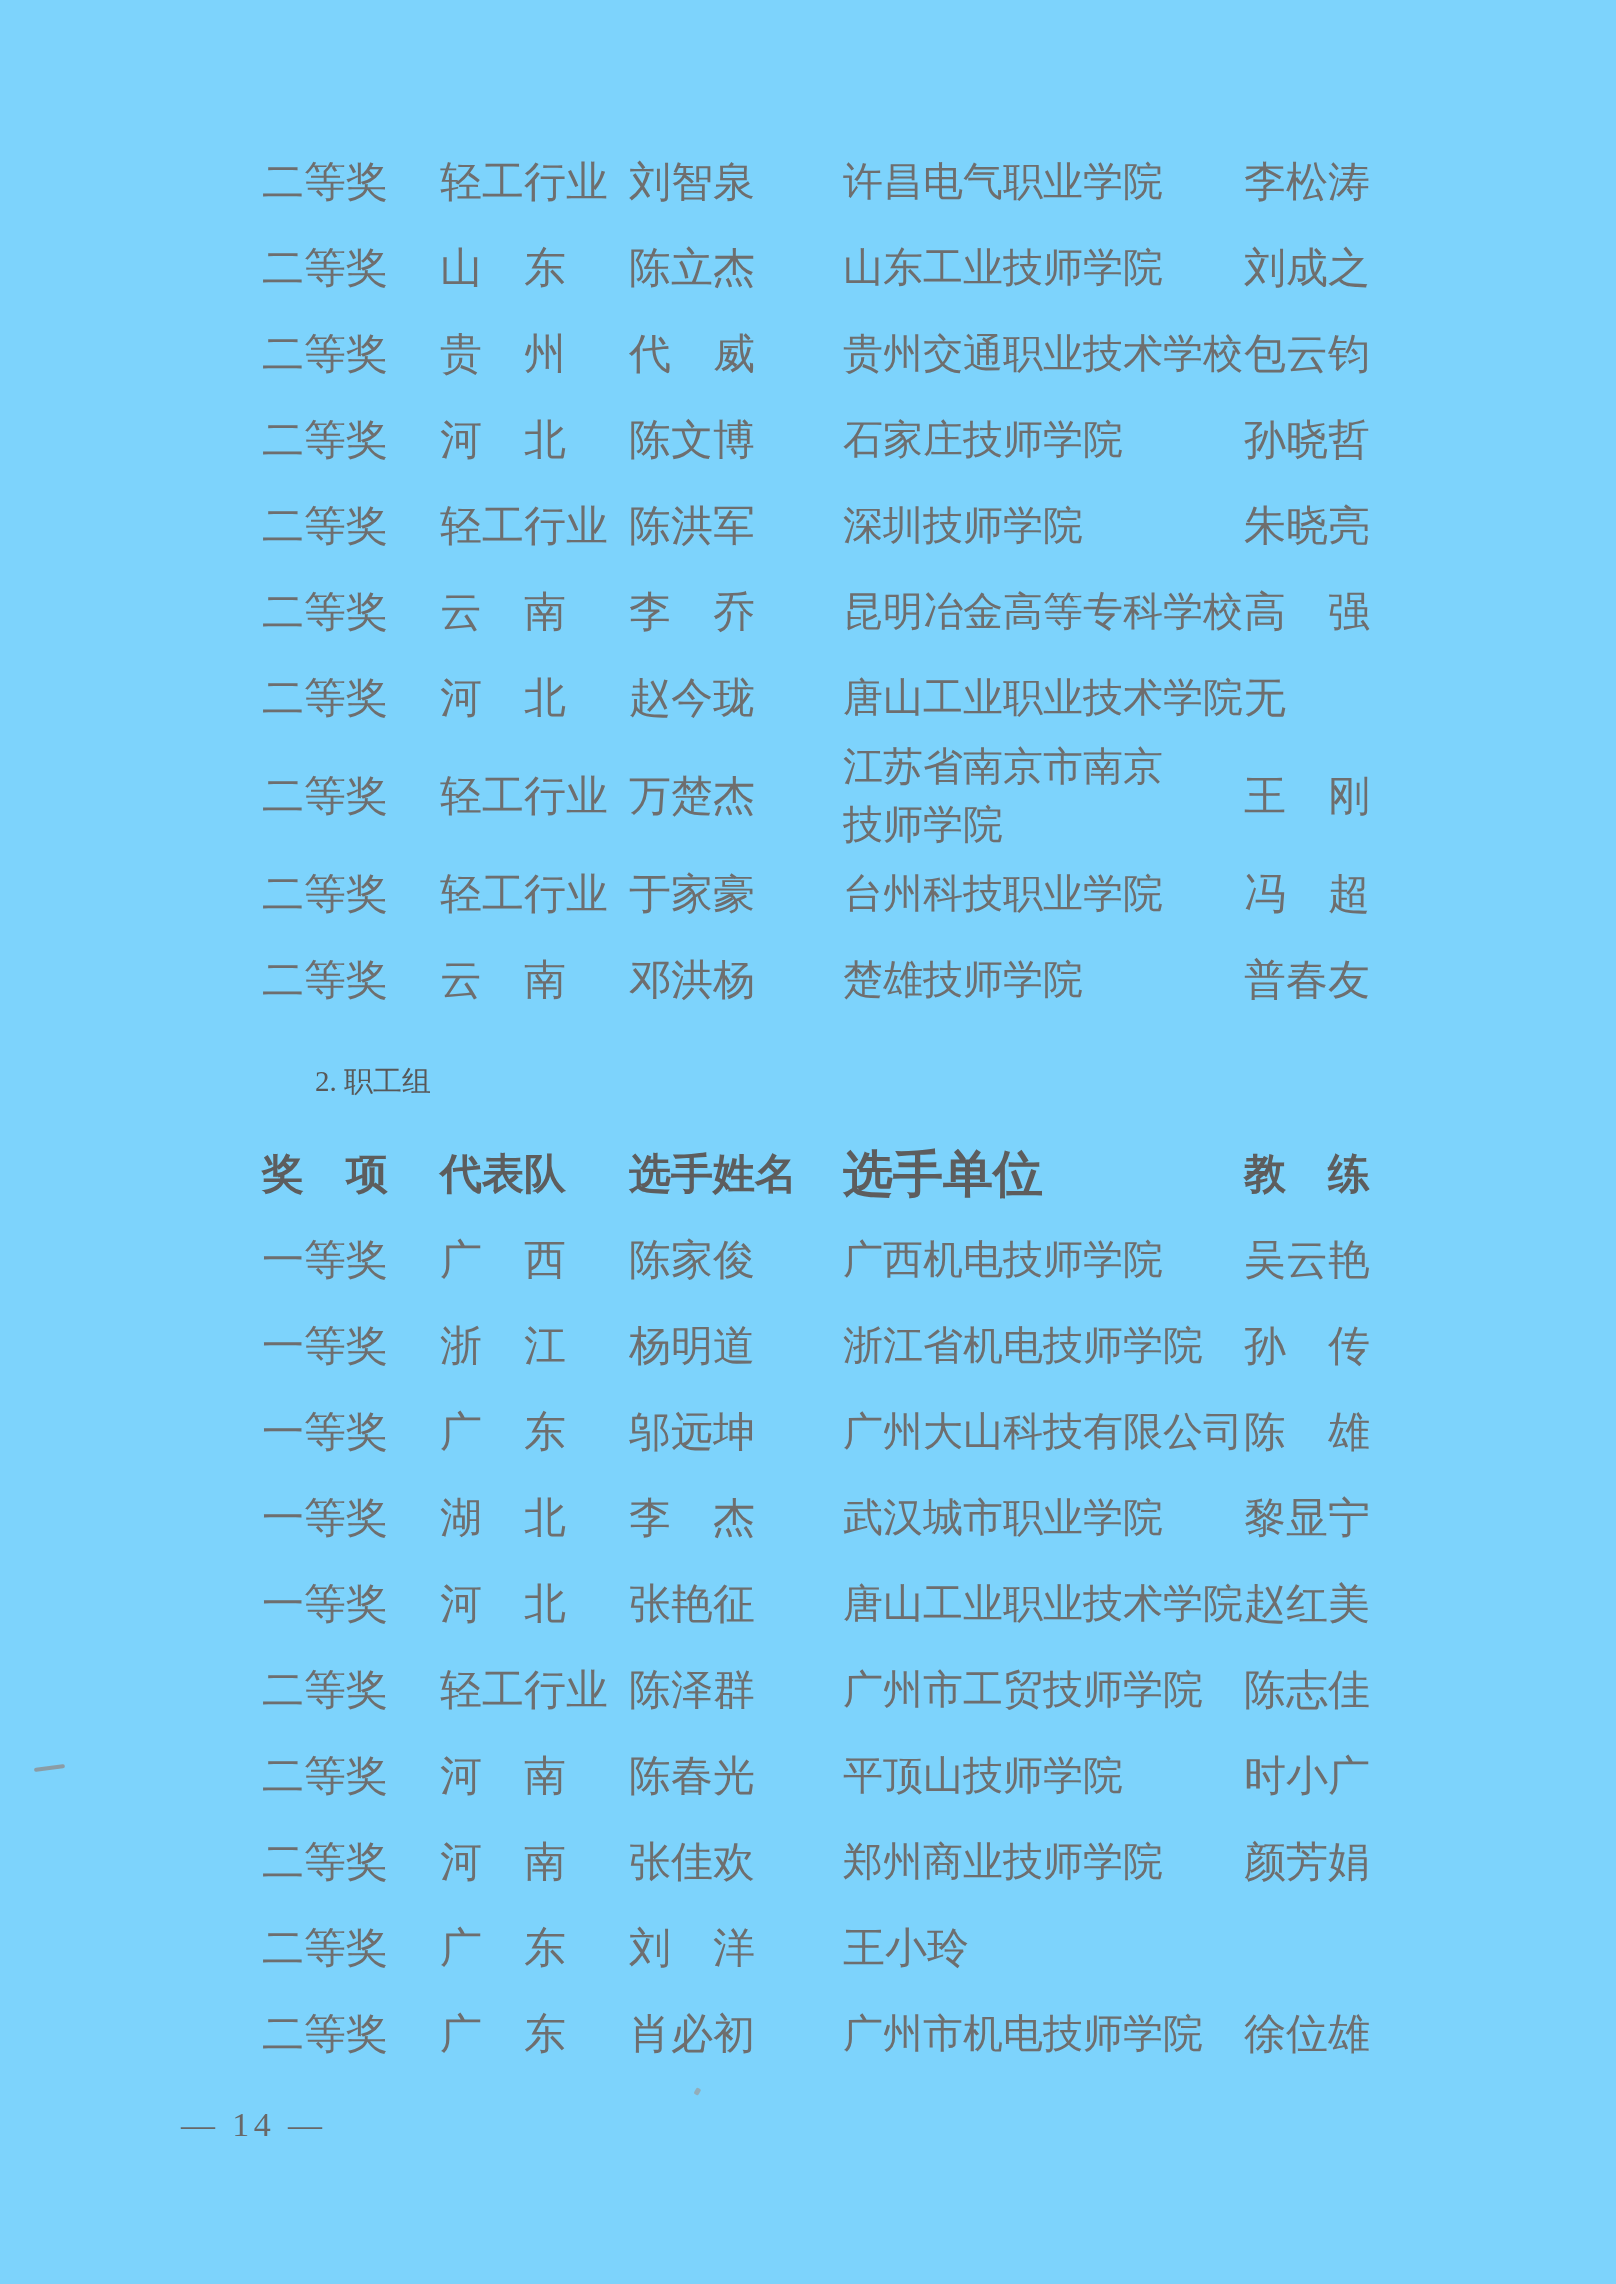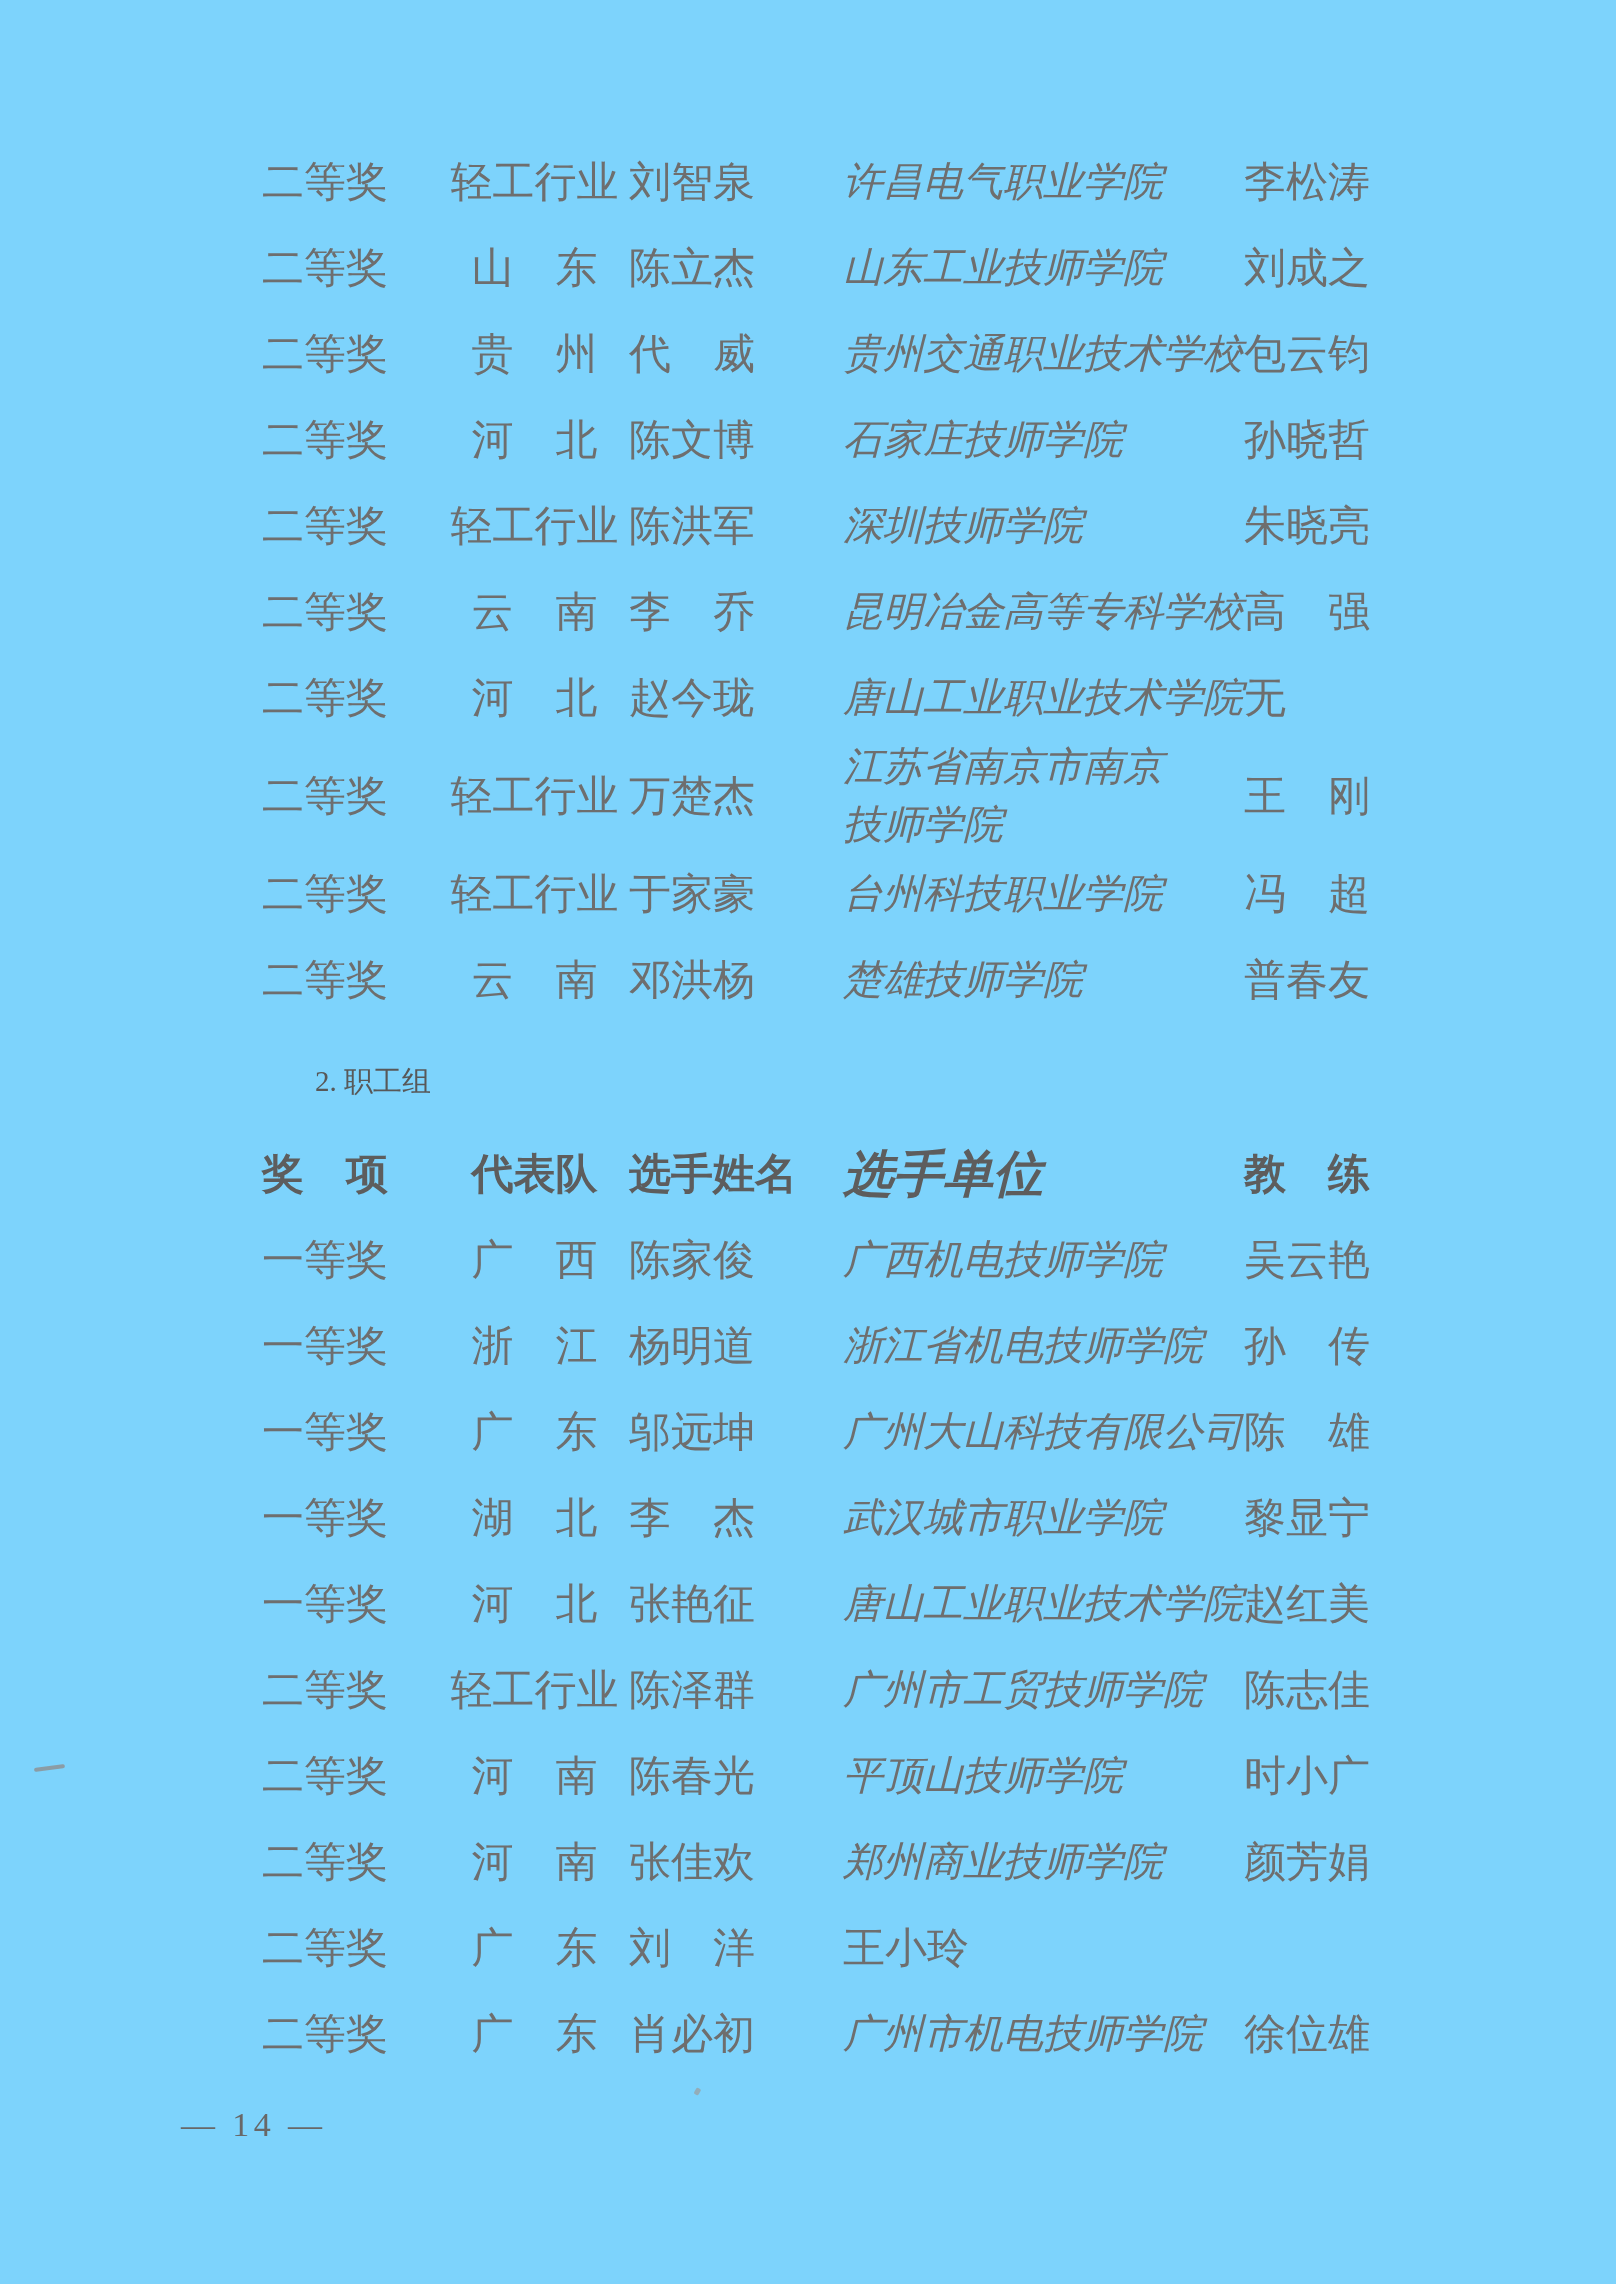--- a/index.html
+++ b/index.html
@@ -10,23 +10,23 @@
     font-family:"Liberation Serif","DejaVu Serif",serif;
     color:#6e6e6e;
     overflow:hidden;
   }
   .tbl{position:absolute;left:262px;width:1283px;}
   .t1{top:139px;}
   .t2{top:1131px;}
   .row{display:flex;align-items:center;height:86px;font-size:42px;line-height:1.2;}
   .row.tall{height:110px;}
   .c1{width:178px;white-space:nowrap;}
-  .c2{width:189px;white-space:nowrap;text-align:center;}
+  .c2{width:189px;white-space:nowrap;}
   .c3{width:214px;white-space:nowrap;}
-  .c4{width:401px;font-size:40px;white-space:nowrap;line-height:1.45;font-style:italic;}
+  .c4{width:401px;font-size:40px;white-space:nowrap;line-height:1.45;}
   .c4 .l2{white-space:nowrap;}
   .c5{flex:1;white-space:nowrap;}
   .hdr{font-weight:bold;color:#5d5d5d;}
   .section-title{
     position:absolute;left:315px;top:1062px;
     font-size:29px;font-weight:normal;color:#585858;white-space:nowrap;
   }
   .footer{
     position:absolute;left:181px;top:2106px;
     font-size:34px;color:#686868;letter-spacing:4.4px;white-space:nowrap;

